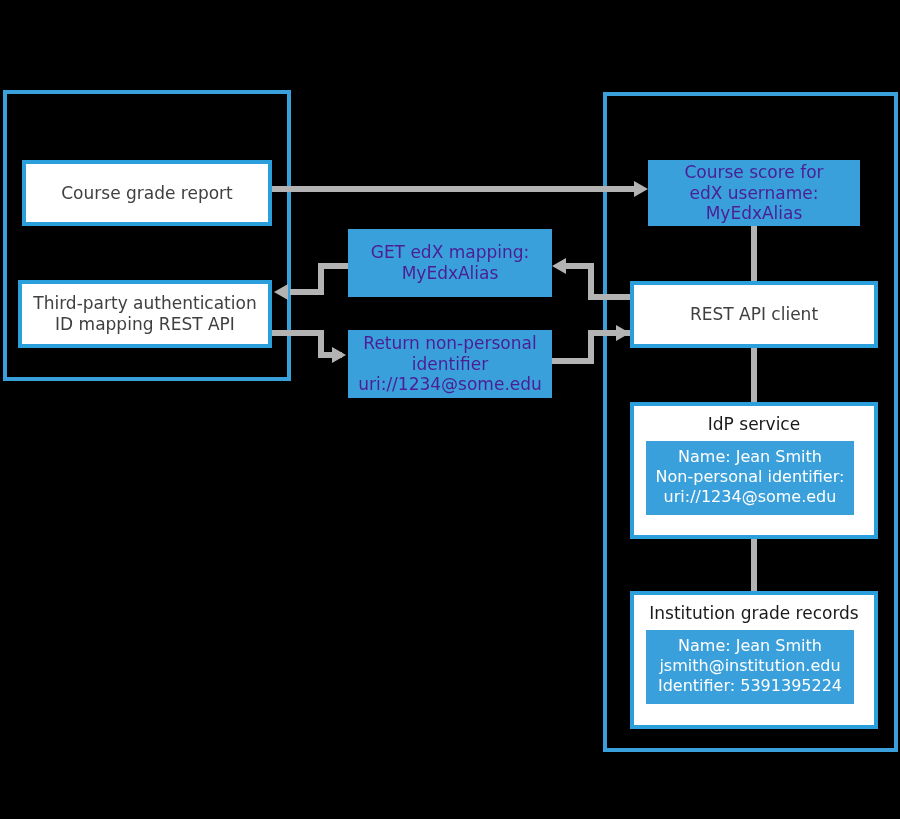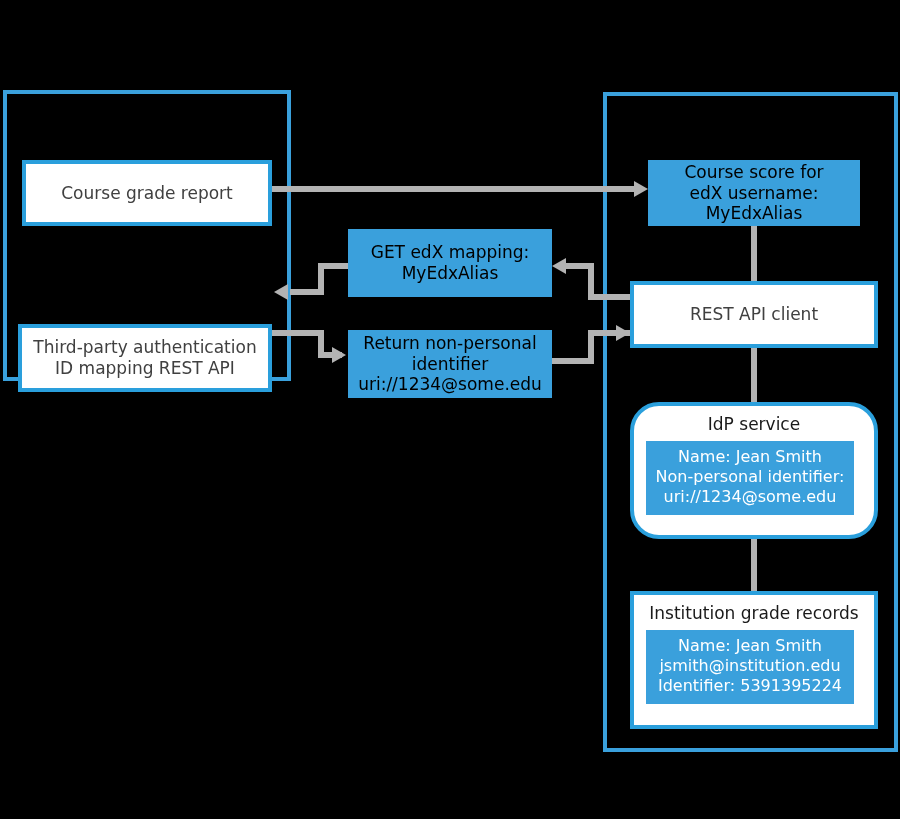--- a/index.html
+++ b/index.html
@@ -34,21 +34,21 @@
   }
   .node-white {
     background: #ffffff;
     border: 4px solid #2a9fdc;
     color: #404040;
     font-size: 17px;
   }
   .node-blue {
     background: #3aa0dc;
     border: none;
-    color: #000000;
+    color: #4c1d95;
     font-size: 17px;
   }
   .node-titled {
     background: #ffffff;
     border: 4px solid #2a9fdc;
     display: block;
     padding: 0;
   }
   .node-titled .title {
     color: #1a1a1a;
@@ -125,21 +125,21 @@
   <div class="seg" style="left:751px; top:226px; width:6px; height:55px;"></div>
 
   <div class="seg" style="left:751px; top:347px; width:6px; height:57px;"></div>
 
   <div class="seg" style="left:751px; top:538px; width:6px; height:54px;"></div>
 
   <div class="node node-white" style="left:22px; top:160px; width:250px; height:66px;">
     <span>Course grade report</span>
   </div>
 
-  <div class="node node-white" style="left:18px; top:280px; width:254px; height:68px;margin-top:44px;">
+  <div class="node node-white" style="left:18px; top:280px; width:254px; height:68px;">
     <span>
       <span class="ml">Third-party authentication</span>
       <span class="ml">ID mapping REST API</span>
     </span>
   </div>
 
   <div class="node node-blue" style="left:348px; top:229px; width:204px; height:68px;">
     <span>
       <span class="ml">GET edX mapping:</span>
       <span class="ml">MyEdxAlias</span>
@@ -159,21 +159,21 @@
       <span class="ml">Course score for</span>
       <span class="ml">edX username:</span>
       <span class="ml">MyEdxAlias</span>
     </span>
   </div>
 
   <div class="node node-white" style="left:630px; top:281px; width:248px; height:67px;text-align:right;">
     <span>REST API client</span>
   </div>
 
-  <div class="node node-titled" style="left:630px; top:402px; width:248px; height:137px;border-radius:29px;">
+  <div class="node node-titled" style="left:630px; top:402px; width:248px; height:137px;">
     <div class="title">IdP service</div>
     <div class="inner">
       <span class="ml">Name: Jean Smith</span>
       <span class="ml">Non-personal identifier:</span>
       <span class="ml">uri://1234@some.edu</span>
     </div>
   </div>
 
   <div class="node node-titled" style="left:630px; top:591px; width:248px; height:138px;">
     <div class="title">Institution grade records</div>

